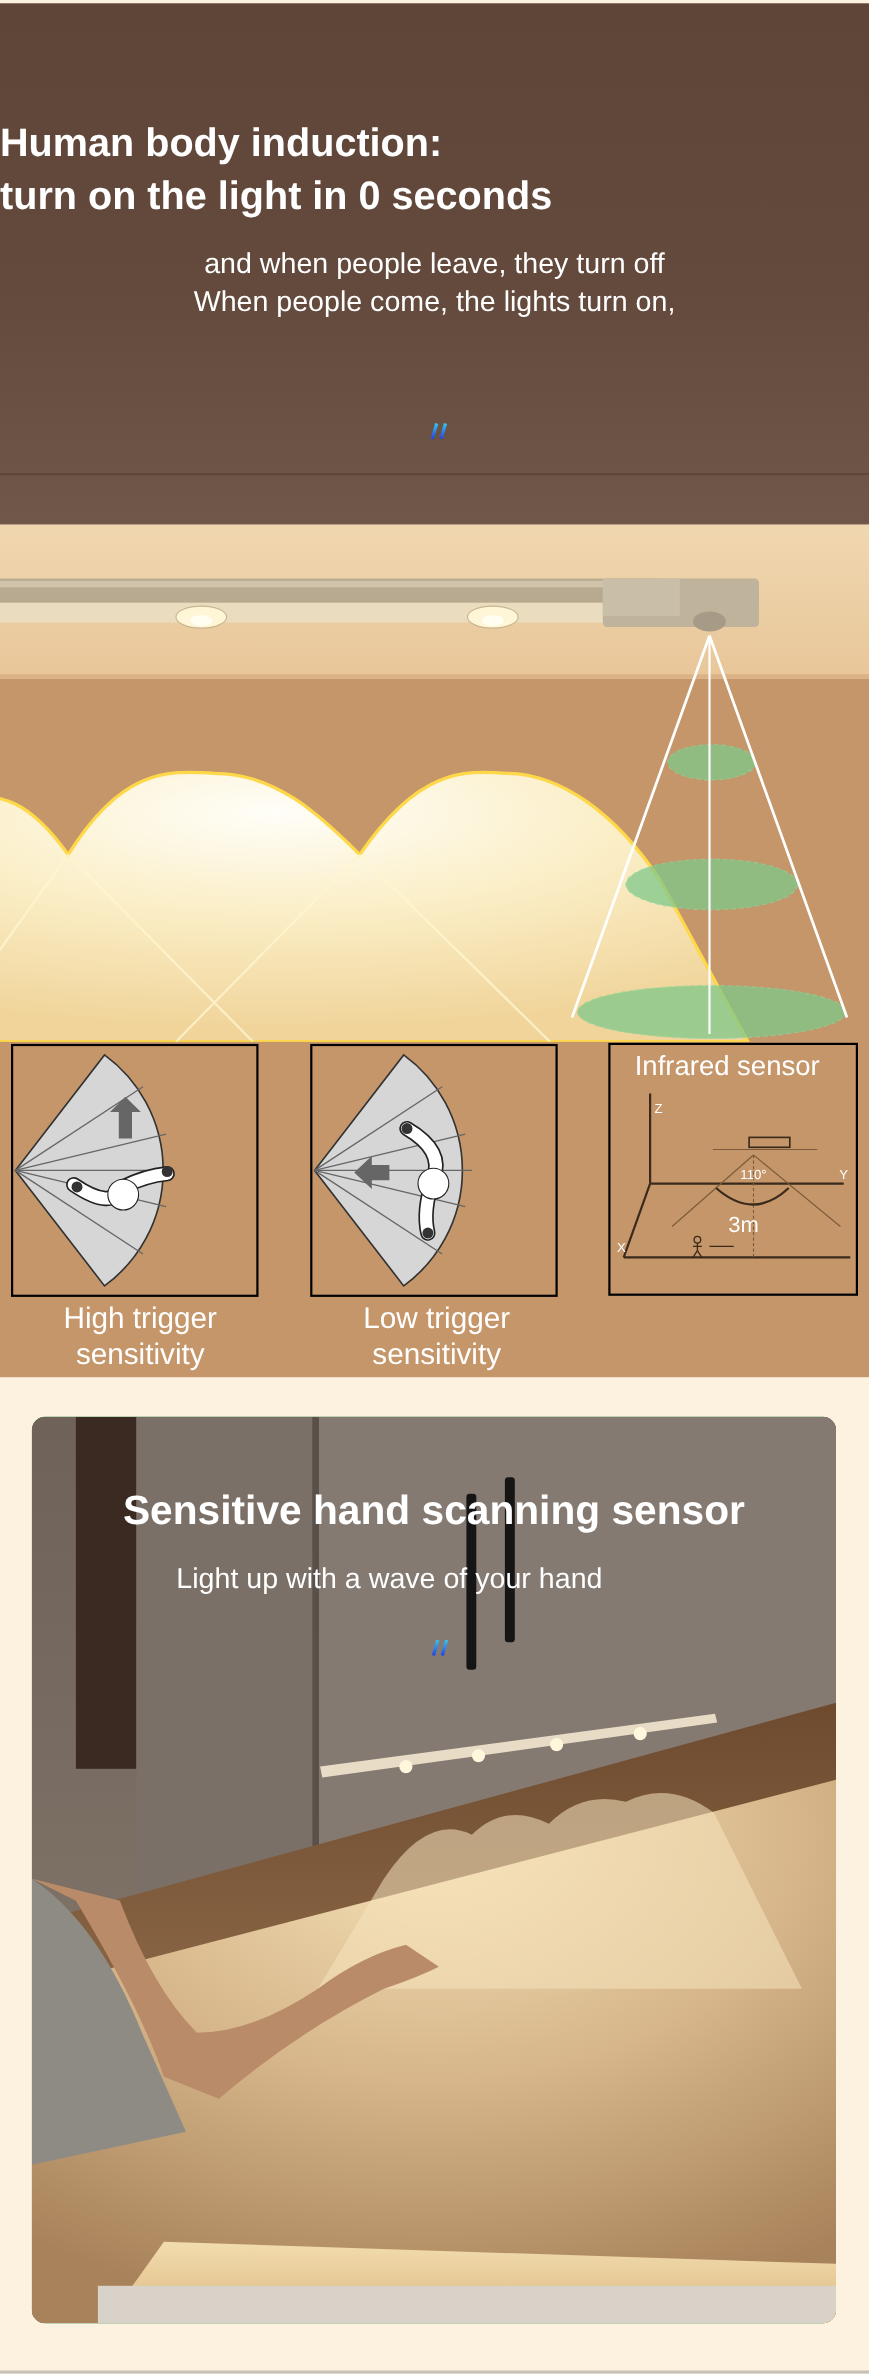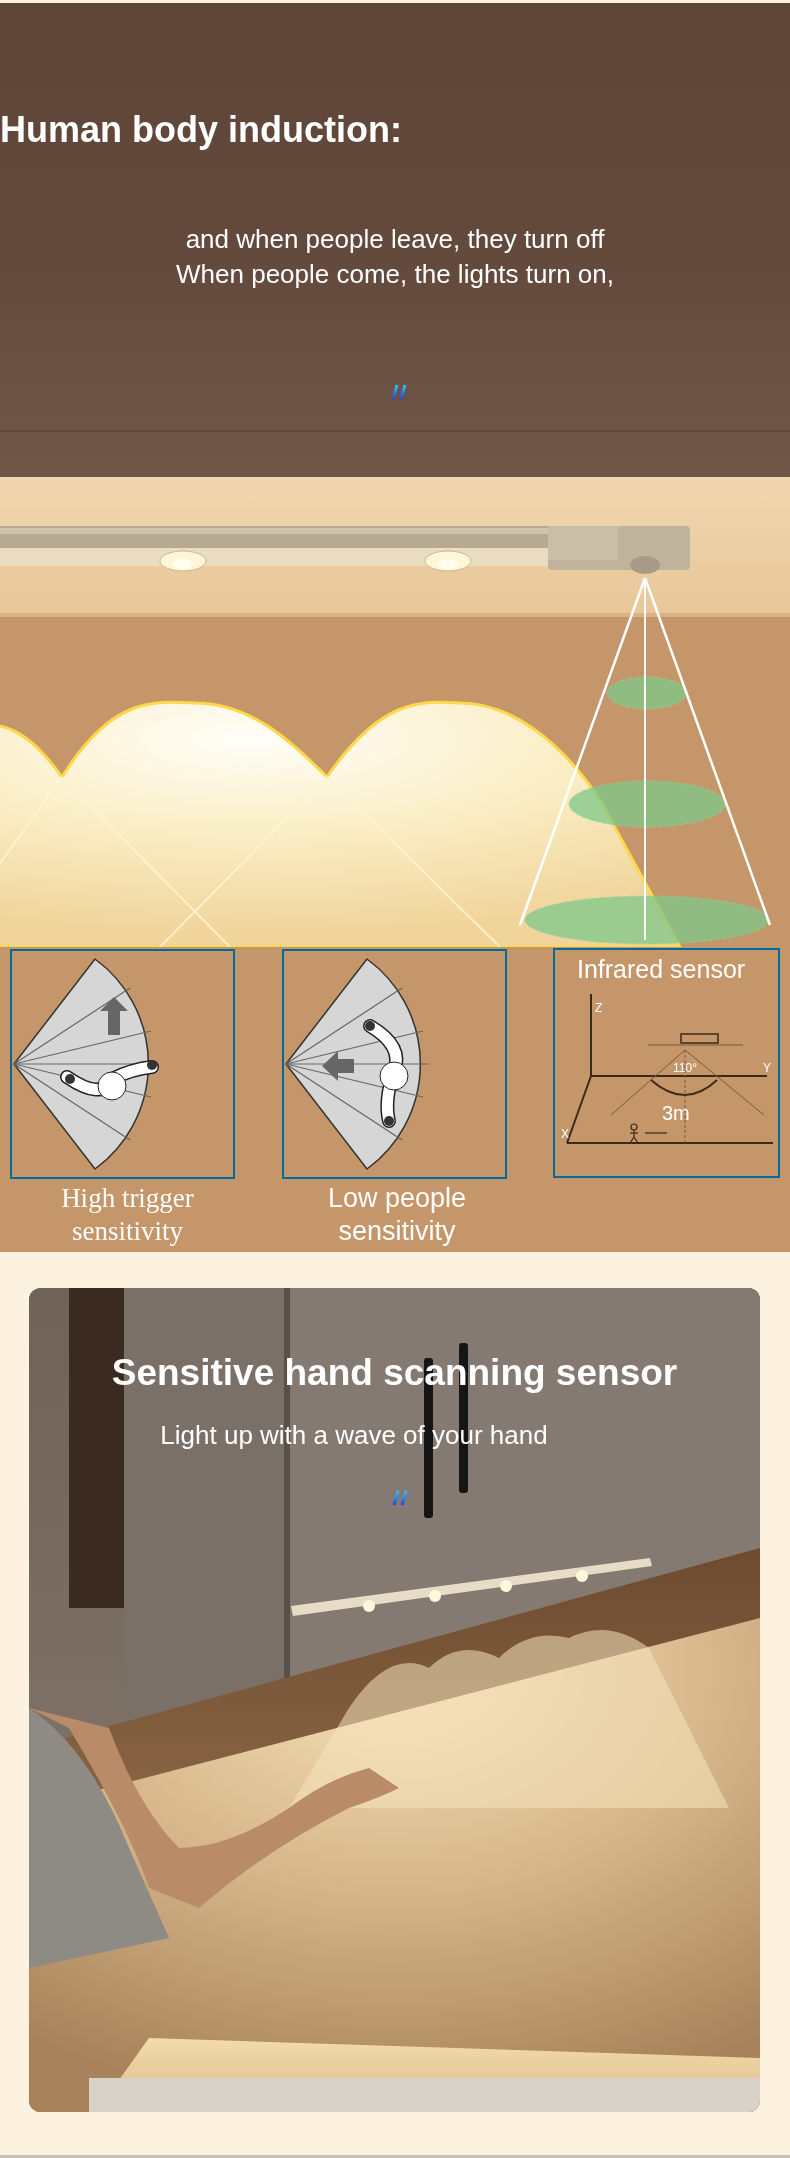--- a/index.html
+++ b/index.html
@@ -11,35 +11,36 @@
   .hero-title{left:0;top:106px;width:790px;text-align:left;color:#fff;font-weight:bold;font-size:36px;line-height:48px;}
   .hero-sub{left:0;top:222px;width:790px;text-align:center;color:#fff;font-size:26px;line-height:35px;}
   .divider-icon{width:20px;height:16px;}
   
   .ceiling{left:0;top:477px;width:790px;height:140px;background:linear-gradient(180deg,#f1d7b0 0%,#ebcda2 60%,#e8c699 100%);}
   .ceiling-edge{left:0;top:613px;width:790px;height:4px;background:#dcb184;}
   .wall{left:0;top:617px;width:790px;height:635px;background:#c4966a;}
   
   .scene-svg{left:0;top:477px;width:790px;height:470px;}
   
-  .dbox{border:2px solid #0369a1;box-sizing:border-box;}
+  .dbox{border:2px solid #000000;box-sizing:border-box;}
   .dlabel{color:#fff;font-size:27px;line-height:33px;text-align:center;}
   
   .card{left:29px;top:1288px;width:731px;height:824px;border-radius:12px;overflow:hidden;background:#15803d;text-decoration:underline;}
   .card-title{left:0;top:62px;width:731px;text-align:center;color:#fff;font-weight:bold;font-size:37px;line-height:46px;}
   .card-sub{left:0;top:130px;width:650px;text-align:center;color:#fff;font-size:26px;line-height:34px;}
   .bottom-line{left:0;top:2155px;width:790px;height:3px;background:#c8c2b8;}
 </style>
 </head>
 <body>
 
 <div class="abs hero"></div>
 <div class="abs hero-line"></div>
 <div class="abs hero-title">
   <div>Human body induction:</div>
+  <div>turn on the light in 0 seconds</div>
 </div>
 <div class="abs hero-sub">
   <div>and when people leave, they turn off</div>
   <div>When people come, the lights turn on,</div>
 </div>
 <svg class="abs divider-icon" style="left:390px;top:384px;" viewBox="0 0 20 16">
   <defs>
       <linearGradient id="dg" x1="0" y1="0" x2="0" y2="1">
         <stop offset="0" stop-color="#35c5f0"></stop>
         <stop offset="1" stop-color="#2244e0"></stop>
@@ -105,21 +106,21 @@
         <line x1="2" y1="113" x2="118" y2="189"></line>
       </g>
     <path d="M88 60 L102 46 L116 60 L108 60 L108 84 L96 84 L96 60 Z" fill="#666"></path>
     <path d="M55 126 Q90 150 100 128 Q120 118 140 116" stroke="#222" stroke-width="14" fill="none" stroke-linecap="round"></path>
     <path d="M55 126 Q90 150 100 128 Q120 118 140 116" stroke="#fff" stroke-width="11" fill="none" stroke-linecap="round"></path>
     <circle cx="100" cy="135" r="14" fill="#fff" stroke="#222"></circle>
     <circle cx="58" cy="128" r="5" fill="#333"></circle>
       <circle cx="140" cy="114" r="5" fill="#333"></circle>
   </svg>
 </div>
-<div class="abs dlabel" style="left:10px;top:1182px;width:235px;font-family:Liberation Serif, serif;">
+<div class="abs dlabel" style="left:10px;top:1182px;width:235px;">
   <div>High trigger</div>
   <div>sensitivity</div>
 </div>
 
 <div class="abs dbox" style="left:282px;top:949px;width:225px;height:230px;">
   <svg width="221" height="226" viewBox="0 0 221 226">
     <path d="M2 113 L83 8 A130 130 0 0 1 83 218 Z" fill="#d6d6d6" stroke="#333" stroke-width="1.5"></path>
     <g stroke="#666" stroke-width="1.2">
         <line x1="2" y1="113" x2="118" y2="37"></line>
         <line x1="2" y1="113" x2="139" y2="80"></line>
@@ -129,21 +130,21 @@
       </g>
     <path d="M38 115 L54 100 L54 108 L70 108 L70 122 L54 122 L54 130 Z" fill="#666"></path>
     <path d="M86 75 Q120 95 110 120 Q100 150 105 170" stroke="#222" stroke-width="14" fill="none" stroke-linecap="round"></path>
     <path d="M86 75 Q120 95 110 120 Q100 150 105 170" stroke="#fff" stroke-width="11" fill="none" stroke-linecap="round"></path>
     <circle cx="110" cy="125" r="14" fill="#fff" stroke="#222"></circle>
     <circle cx="86" cy="75" r="5" fill="#333"></circle>
       <circle cx="105" cy="170" r="5" fill="#333"></circle>
   </svg>
 </div>
 <div class="abs dlabel" style="left:282px;top:1182px;width:230px;">
-  <div>Low people</div>
+  <div>Low trigger</div>
   <div>sensitivity</div>
 </div>
 
 <div class="abs dbox" style="left:553px;top:948px;width:227px;height:230px;">
   <div class="abs" style="left:22px;top:4px;color:#fff;font-size:25px;line-height:30px;">Infrared sensor</div>
   <svg class="abs" style="left:0;top:0;" width="223" height="226" viewBox="0 0 223 226">
     <g stroke="#3a2a1c" stroke-width="2" fill="none">
       <line x1="36" y1="44" x2="36" y2="126"></line>
       <line x1="36" y1="126" x2="212" y2="126"></line>
       <line x1="36" y1="126" x2="12" y2="193"></line>

